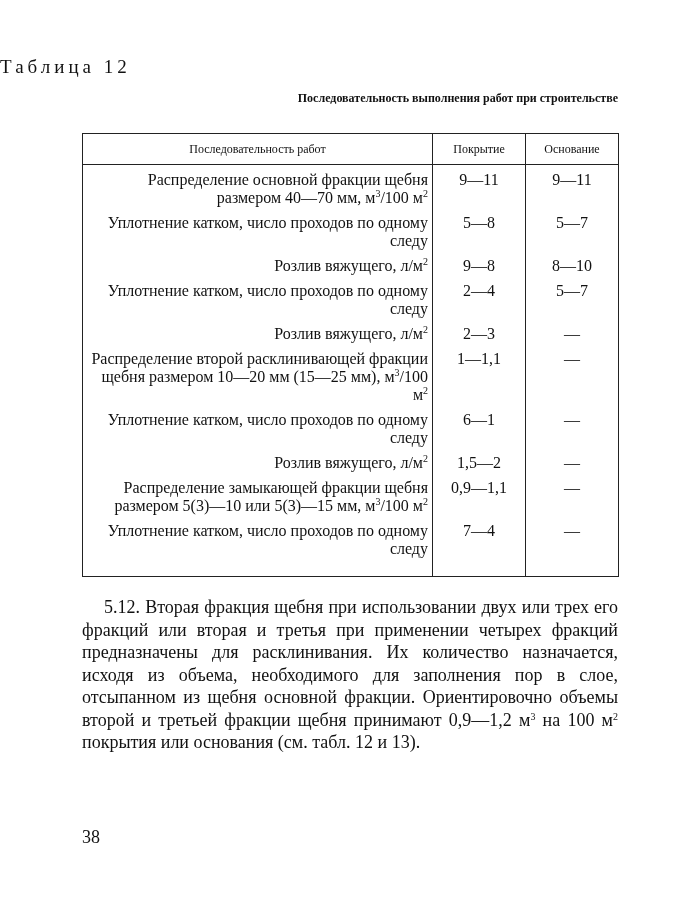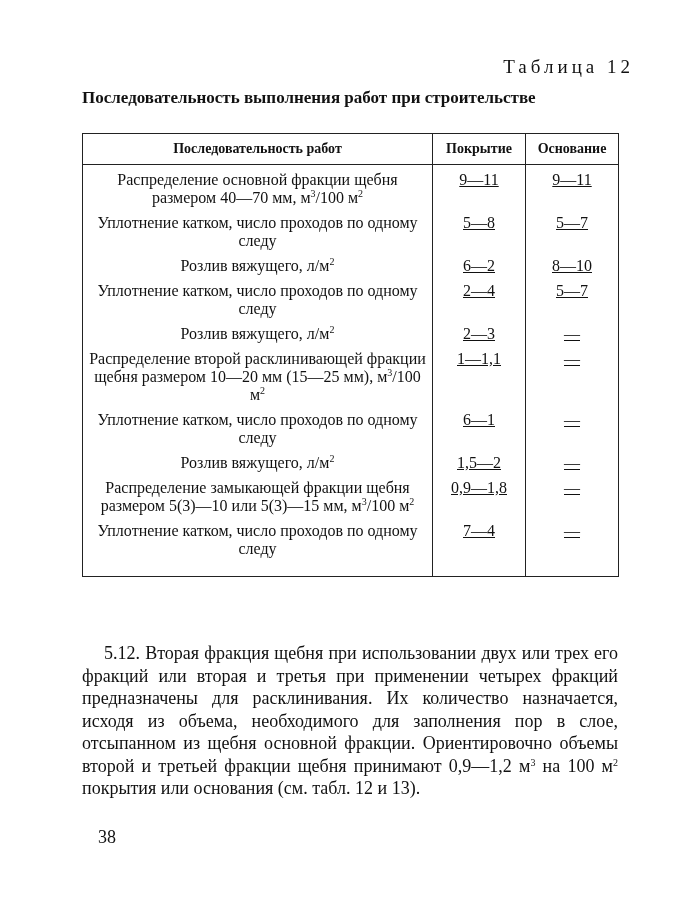--- a/index.html
+++ b/index.html
@@ -2,55 +2,55 @@
 <html><head>
 <meta charset="utf-8">
 <style>
   html, body { margin: 0; padding: 0; background: #ffffff; }
   body {
     width: 700px; height: 922px; position: relative; overflow: hidden;
     font-family: "Liberation Serif", "DejaVu Serif", serif;
     color: #111111;
   }
   .table-label {
-    position: absolute; left: 16px; top: 56px; width: 618px; text-align: right;
+    position: absolute; left: 0; top: 56px; width: 618px; 
     font-size: 19px; letter-spacing: 4px;
   }
   .table-title {
-    position: absolute; left: 82px; top: 88px; width: 536px; text-align: left;
-    font-size: 17px; font-weight: bold; line-height: 20px;
+    position: absolute; left: 82px; top: 88px; width: 536px; text-align: right;
+    font-size: 12px; font-weight: bold; line-height: 20px;
   }
   .table-title .line2 { font-style: italic; }
   table.data-table {
     position: absolute; left: 82px; top: 133px; width: 536px;
     border-collapse: collapse; table-layout: fixed;
     font-size: 16px; line-height: 18px;
   }
   table.data-table col.c1 { width: 350px; }
   table.data-table col.c2 { width: 93px; }
   table.data-table col.c3 { width: 93px; }
   table.data-table th {
-    font-weight: bold; font-size: 14px; height: 30px; padding: 0;
+    font-weight: normal; font-size: 12px; height: 30px; padding: 0;
     border: 1.4px solid #222; text-align: center; vertical-align: middle;
   }
   table.data-table td {
     border-left: 1.4px solid #222; border-right: 1.4px solid #222;
-    padding: 0 4px; vertical-align: top; text-align: center;
+    padding: 0 4px; vertical-align: top; text-align: right;
   }
-  table.data-table td.num { text-align: center; padding: 13px; text-decoration: underline; }
+  table.data-table td.num { text-align: center; padding: 13px; }
   table.data-table tr.body-row td { padding-top: 4px; padding-bottom: 3px; }
   table.data-table tr.first td { padding-top: 6px; }
   table.data-table tr.last td { padding-bottom: 18px; border-bottom: 1.4px solid #222; }
   .body-text {
-    position: absolute; left: 82px; top: 642px; width: 536px;
+    position: absolute; left: 82px; top: 596px; width: 536px;
     font-size: 18px; line-height: 22.5px; text-align: justify;
   }
   .body-text p { margin: 0; text-indent: 22px; }
   .page-number {
-    position: absolute; left: 98px; top: 827px; font-size: 18px;
+    position: absolute; left: 82px; top: 827px; font-size: 18px;
   }
   sup { font-size: 10px; line-height: 0; vertical-align: 6px; }
 </style>
 </head>
 <body>
 
 <div class="table-label">Таблица 12</div>
 
 <div class="table-title">
   <div>Последовательность выполнения работ при строительстве</div>
@@ -75,21 +75,21 @@
         <td class="num">9—11</td>
         <td class="num">9—11</td>
       </tr>
       <tr class="body-row">
         <td>Уплотнение катком, число проходов по одному следу</td>
         <td class="num">5—8</td>
         <td class="num">5—7</td>
       </tr>
       <tr class="body-row">
         <td>Розлив вяжущего, л/м<sup>2</sup></td>
-        <td class="num">6—2</td>
+        <td class="num">9—8</td>
         <td class="num">8—10</td>
       </tr>
       <tr class="body-row">
         <td>Уплотнение катком, число проходов по одному следу</td>
         <td class="num">2—4</td>
         <td class="num">5—7</td>
       </tr>
       <tr class="body-row">
         <td>Розлив вяжущего, л/м<sup>2</sup></td>
         <td class="num">2—3</td>
@@ -105,21 +105,21 @@
         <td class="num">6—1</td>
         <td class="num">—</td>
       </tr>
       <tr class="body-row">
         <td>Розлив вяжущего, л/м<sup>2</sup></td>
         <td class="num">1,5—2</td>
         <td class="num">—</td>
       </tr>
       <tr class="body-row">
         <td>Распределение замыкающей фракции щебня размером 5(3)—10 или 5(3)—15 мм, м<sup>3</sup>/100 м<sup>2</sup></td>
-        <td class="num">0,9—1,8</td>
+        <td class="num">0,9—1,1</td>
         <td class="num">—</td>
       </tr>
       <tr class="body-row last">
         <td>Уплотнение катком, число проходов по одному следу</td>
         <td class="num">7—4</td>
         <td class="num">—</td>
       </tr>
     </tbody>
 </table>
 

